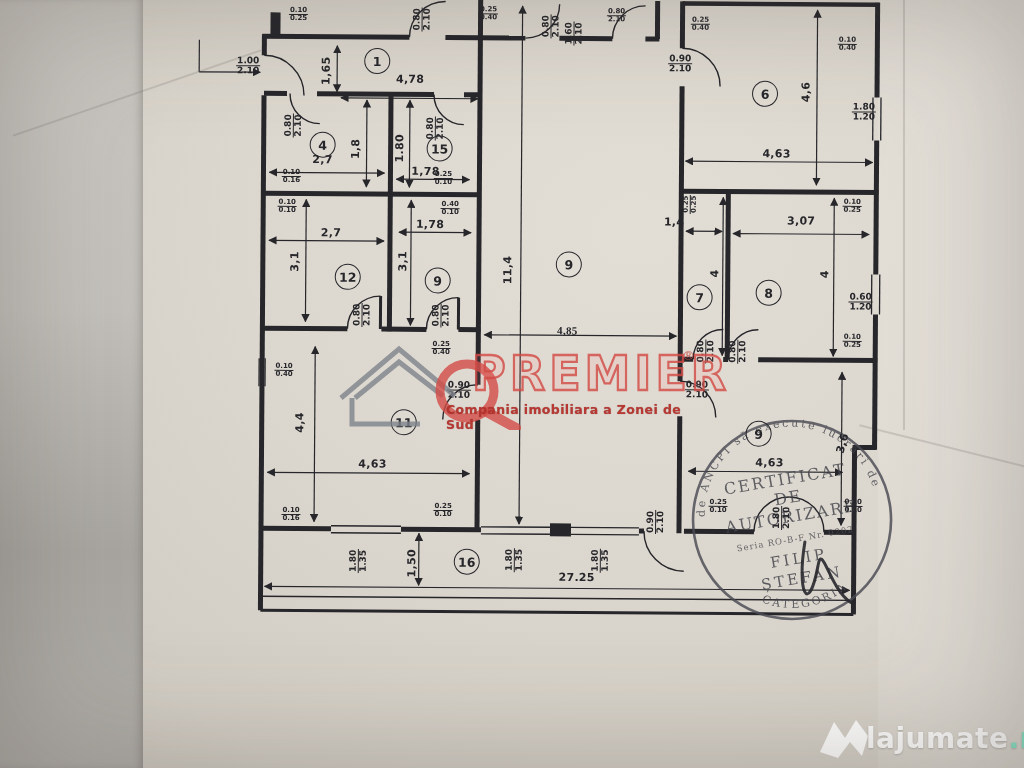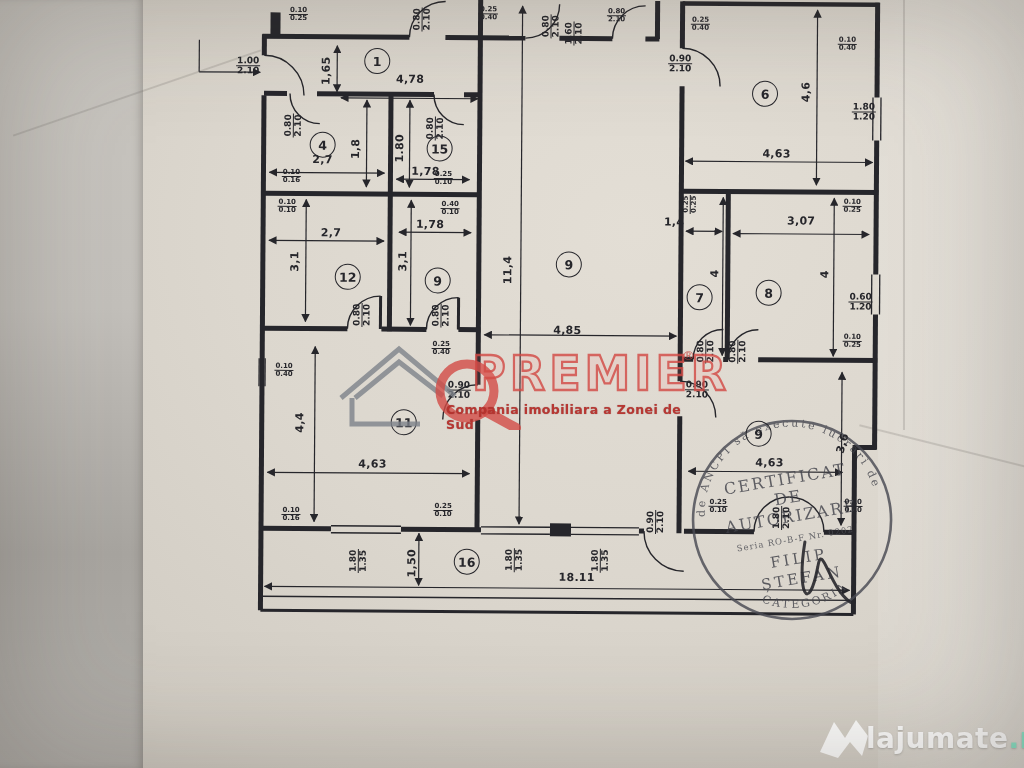--- a/index.html
+++ b/index.html
@@ -370,30 +370,30 @@
         <div class="dimlab" style="left: 775px; top: 152px; transform: translate(-50%, -50%);">4,63</div>
         <div class="dimlab" style="left: 321px; top: 161px; transform: translate(-50%, -50%);">2,7</div>
         <div class="dimlab" style="left: 354px; top: 150px; transform: translate(-50%, -50%) rotate(-90deg);">1,8</div>
         <div class="dimlab" style="left: 398px; top: 149px; transform: translate(-50%, -50%) rotate(-90deg);">1.80</div>
         <div class="dimlab" style="left: 424px; top: 172px; transform: translate(-50%, -50%);">1,78</div>
         <div class="dimlab" style="left: 330px; top: 234px; transform: translate(-50%, -50%);">2,7</div>
         <div class="dimlab" style="left: 294px; top: 263px; transform: translate(-50%, -50%) rotate(-90deg);">3,1</div>
         <div class="dimlab" style="left: 429px; top: 225px; transform: translate(-50%, -50%);">1,78</div>
         <div class="dimlab" style="left: 402px; top: 262px; transform: translate(-50%, -50%) rotate(-90deg);">3,1</div>
         <div class="dimlab" style="left: 507px; top: 270px; transform: translate(-50%, -50%) rotate(-90deg);">11,4</div>
-        <div class="dimlab" style="left: 567px; top: 330px; transform: translate(-50%, -50%);">4,85</div>
+        <div class="dimlab" style="left: 567px; top: 330px; transform: translate(-50%, -50%); font-family: Liberation Serif, serif;">4,85</div>
         <div class="dimlab" style="left: 673px; top: 221px; transform: translate(-50%, -50%);">1,4</div>
         <div class="dimlab" style="left: 714px; top: 272px; transform: translate(-50%, -50%) rotate(-90deg);">4</div>
         <div class="dimlab" style="left: 800px; top: 219px; transform: translate(-50%, -50%);">3,07</div>
         <div class="dimlab" style="left: 824px; top: 272px; transform: translate(-50%, -50%) rotate(-90deg);">4</div>
         <div class="dimlab" style="left: 300px; top: 424px; transform: translate(-50%, -50%) rotate(-90deg);">4,4</div>
         <div class="dimlab" style="left: 373px; top: 465px; transform: translate(-50%, -50%);">4,63</div>
         <div class="dimlab" style="left: 770px; top: 461px; transform: translate(-50%, -50%);">4,63</div>
         <div class="dimlab" style="left: 843px; top: 441px; transform: translate(-50%, -50%) rotate(-75deg);">3,6</div>
-        <div class="dimlab" style="left: 578px; top: 577px; transform: translate(-50%, -50%);">18.11</div>
+        <div class="dimlab" style="left: 578px; top: 577px; transform: translate(-50%, -50%);">27.25</div>
         <div class="dimlab" style="left: 413px; top: 564px; transform: translate(-50%, -50%) rotate(-90deg);">1,50</div>
         <div class="room" style="left: 375px; top: 62px; transform: translate(-50%, -50%);">1</div>
         <div class="room" style="left: 763px; top: 92px; transform: translate(-50%, -50%);">6</div>
         <div class="room" style="left: 321px; top: 146px; transform: translate(-50%, -50%);">4</div>
         <div class="room" style="left: 438px; top: 149px; transform: translate(-50%, -50%);">15</div>
         <div class="room" style="left: 347px; top: 278px; transform: translate(-50%, -50%);">12</div>
         <div class="room" style="left: 437px; top: 281px; transform: translate(-50%, -50%);">9</div>
         <div class="room" style="left: 568px; top: 264px; transform: translate(-50%, -50%);">9</div>
         <div class="room" style="left: 699px; top: 296px; transform: translate(-50%, -50%);">7</div>
         <div class="room" style="left: 768px; top: 291px; transform: translate(-50%, -50%);">8</div>

